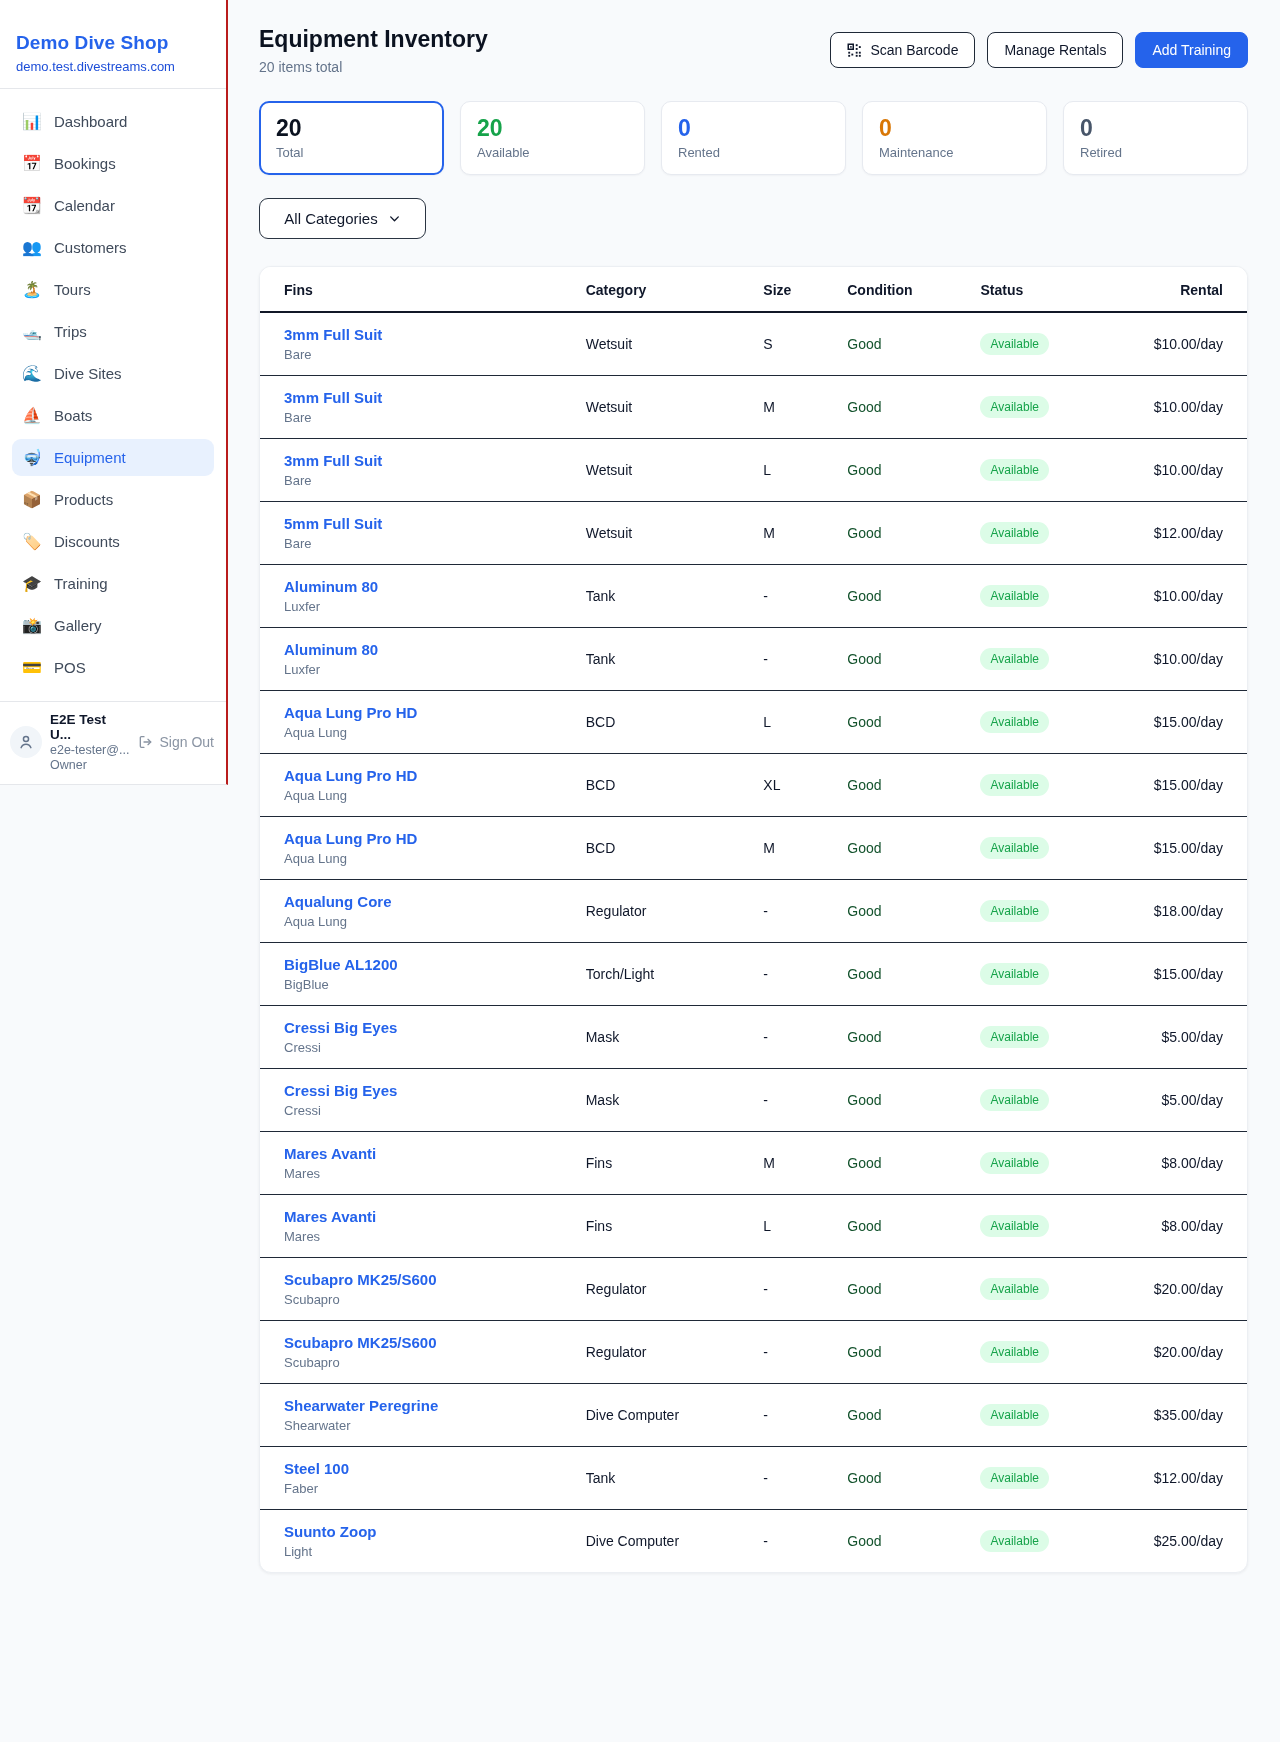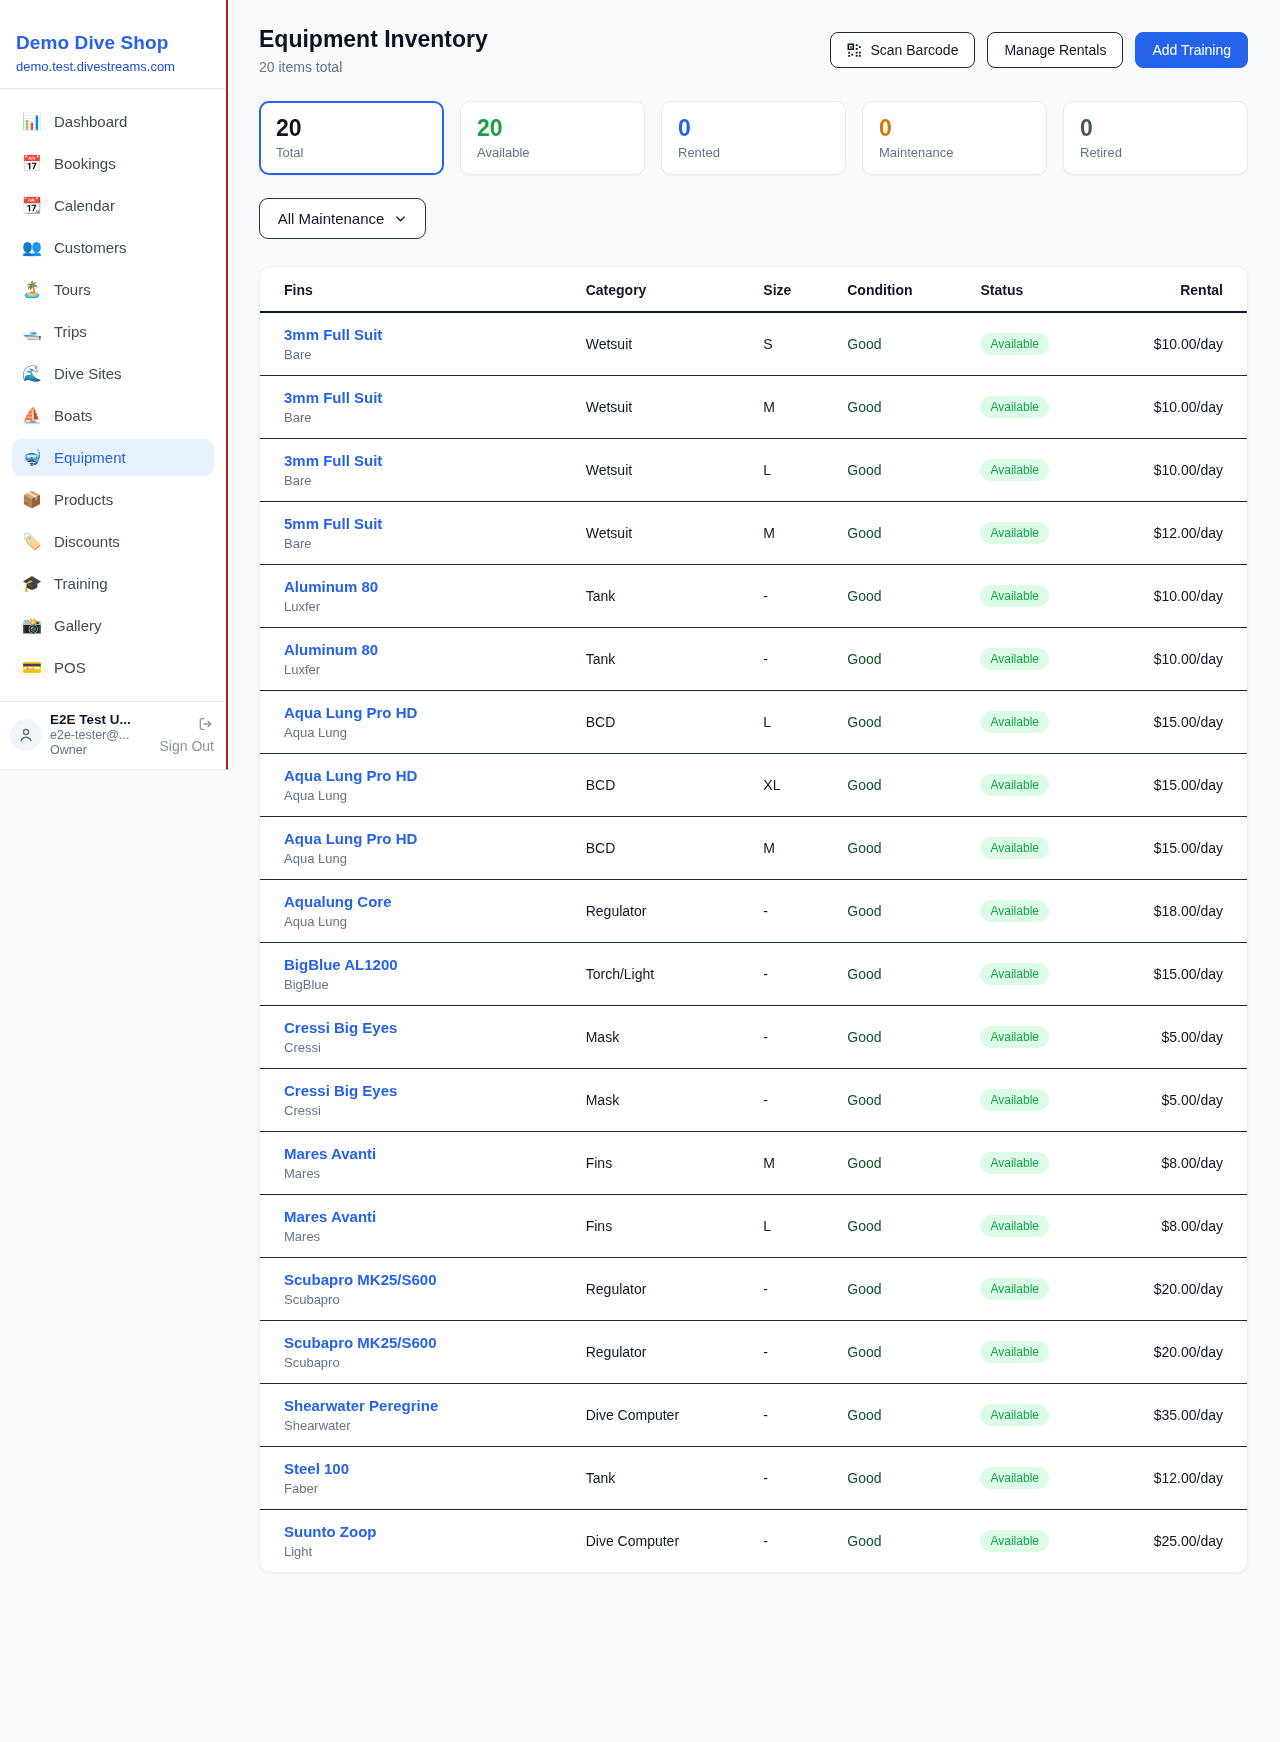--- a/index.html
+++ b/index.html
@@ -32,22 +32,22 @@
   }
   .avatar {
     width:32px; height:32px; border-radius:50%; background:#f1f5f9;
     display:flex; align-items:center; justify-content:center; flex:0 0 32px;
   }
   .user-meta { flex:1; min-width:0; }
   .user-name { font-size:13.5px; font-weight:bold; color:#0f172a; }
   .user-email { font-size:12.5px; color:#64748b; margin-top:1px; }
   .user-role { font-size:12.5px; color:#64748b; margin-top:1px; }
   .signout {
-    display:flex; align-items:flex-end; gap:6px; color:#8a94a3; font-size:14px;
-    background:none; border:none; cursor:pointer; font-family:inherit; white-space:nowrap;flex-direction:column;
+    display:flex; align-items:flex-start; gap:6px; color:#8a94a3; font-size:14px;
+    background:none; border:none; cursor:pointer; font-family:inherit; white-space:nowrap;
   }
   
   .main { position:absolute; left:228px; top:0; width:1052px; padding:26px 32px 0 31px; }
   .page-head { display:flex; align-items:flex-start; justify-content:space-between; }
   .page-title { font-size:23px; font-weight:bold; color:#0b1220; }
   .page-sub { font-size:14px; color:#64748b; margin-top:6px; }
   .head-actions { display:flex; gap:12px; margin-top:6px; }
   .btn {
     display:inline-flex; align-items:center; gap:8px; height:36px; padding:0 16px;
     border-radius:8px; font-size:14px; font-family:Liberation Sans, sans-serif; cursor:pointer;
@@ -260,21 +260,21 @@
       </div>
 
       <div class="stat-card">
         <div class="stat-value" style="color: rgb(71, 85, 105);">0</div>
         <div class="stat-label">Retired</div>
       </div>
     </div>
 
   <div class="filters">
     <div class="select">
-      <span>All Maintenance</span>
+      <span>All Categories</span>
       <svg width="13" height="13" viewBox="0 0 24 24" fill="none" stroke="#0f172a" stroke-width="2.5" stroke-linecap="round" stroke-linejoin="round">
         <path d="M5 9l7 7 7-7"></path>
       </svg>
     </div>
   </div>
 
   <div class="table-card">
     <table>
       <colgroup>
         <col style="width:33%">

